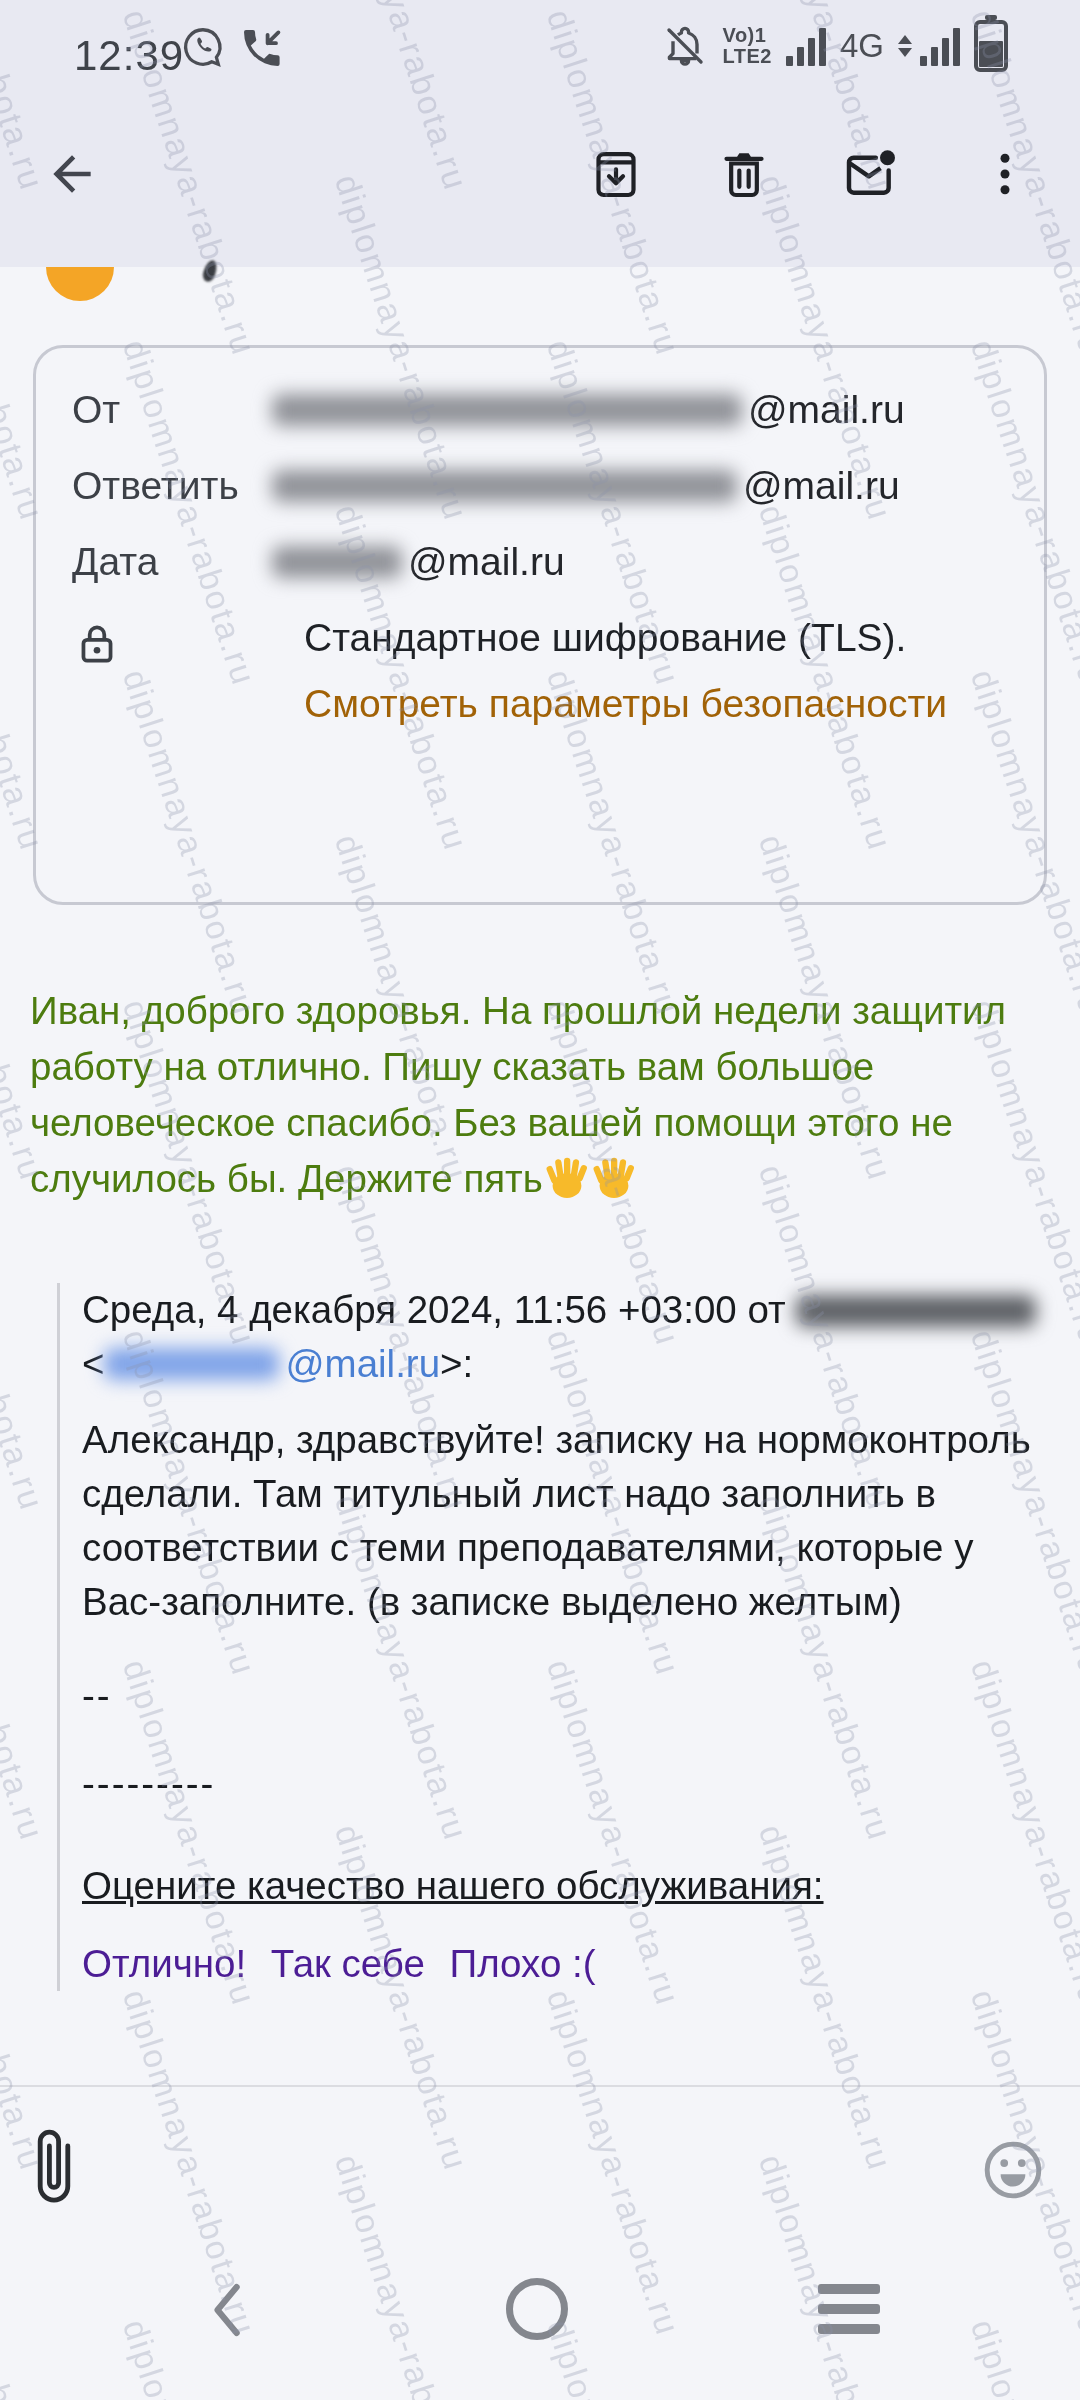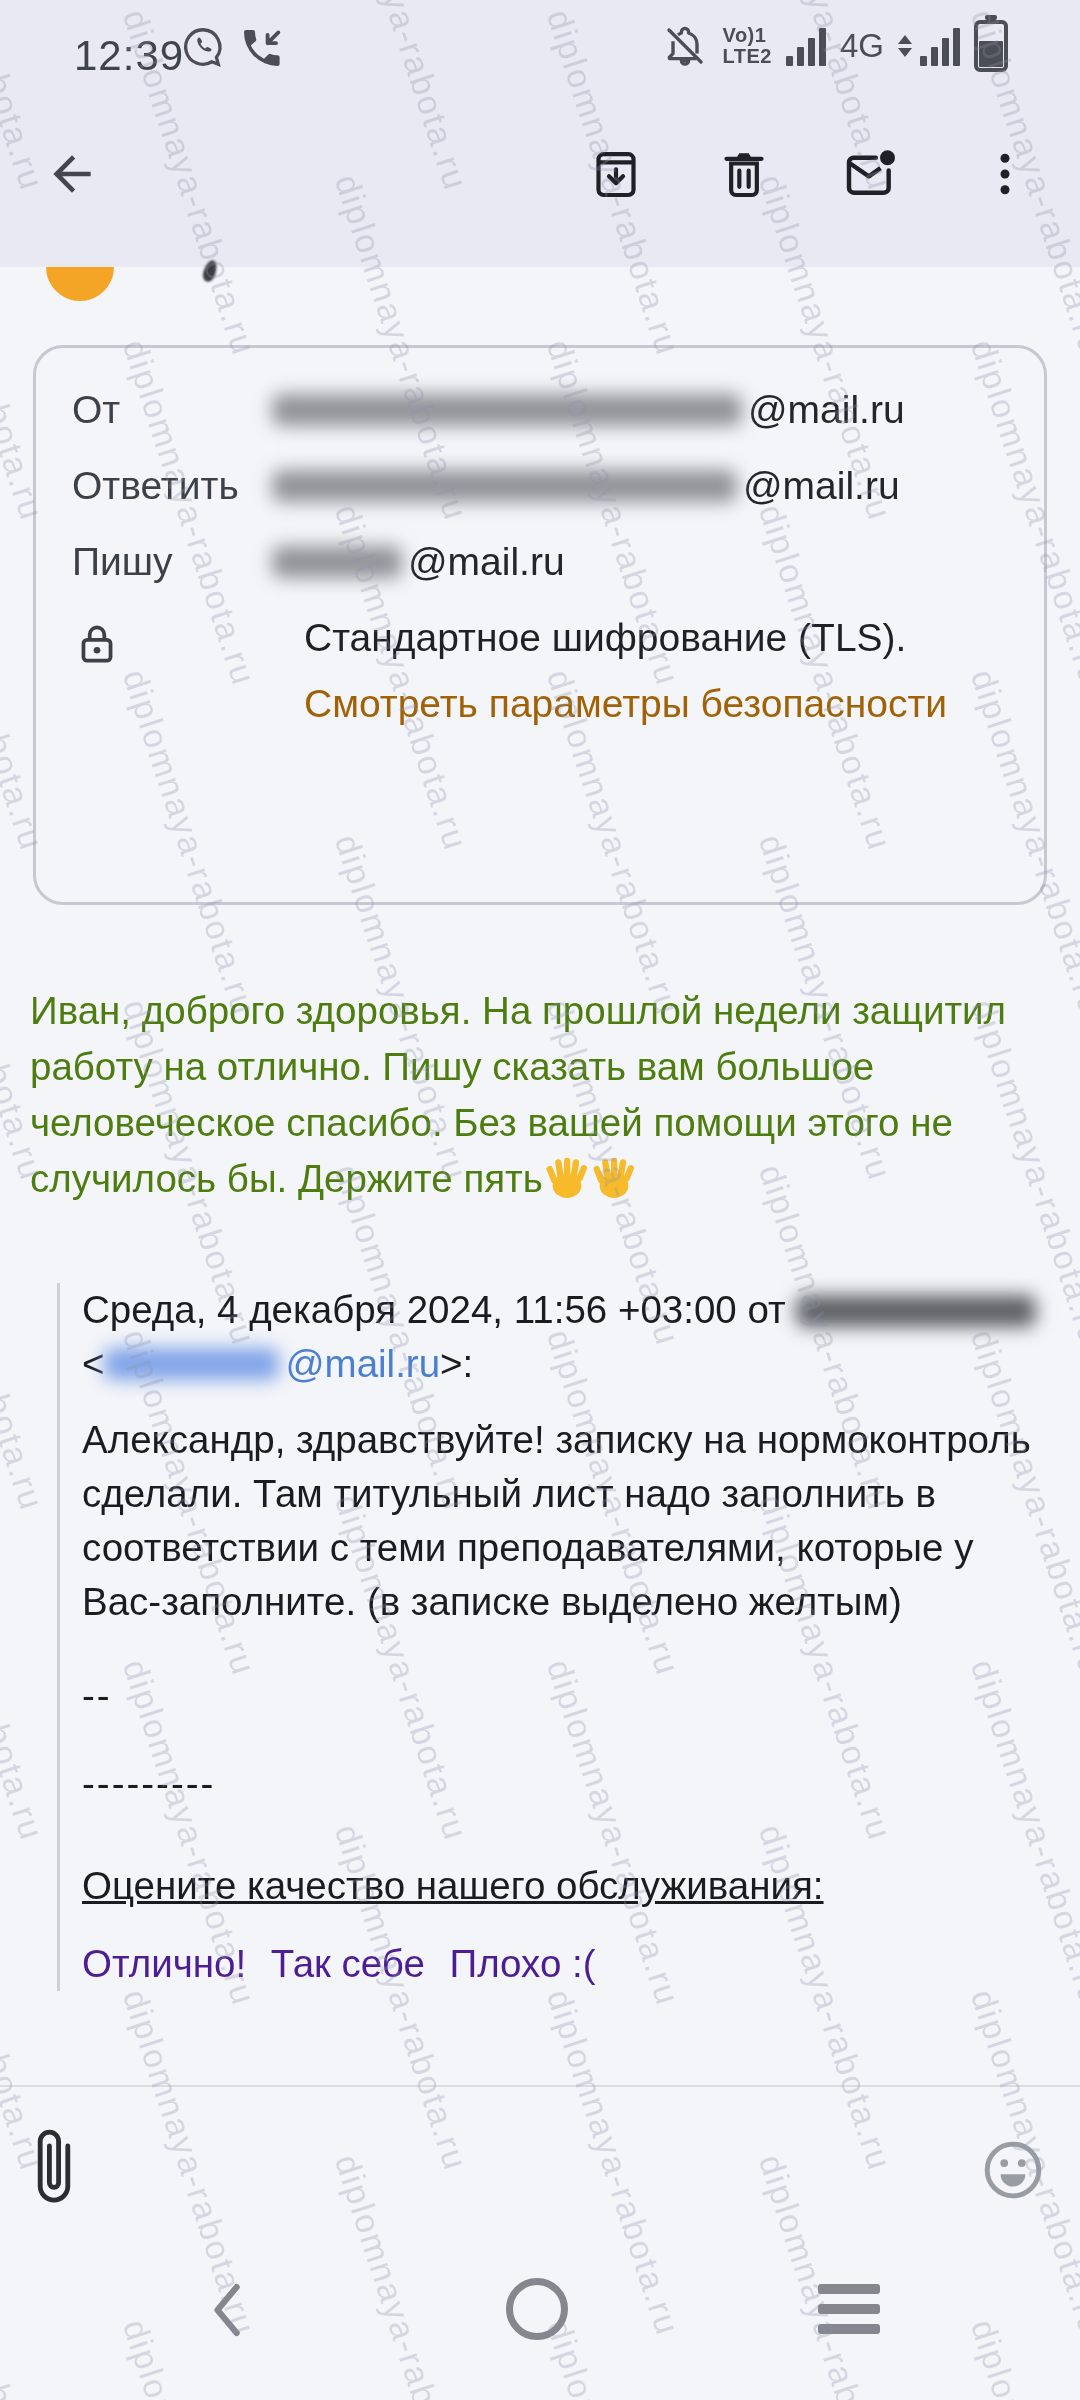--- a/index.html
+++ b/index.html
@@ -167,21 +167,21 @@
         <span class="blob b-from"></span><span>@mail.ru</span>
       </div>
     </div>
     <div class="crow">
       <div class="clabel">Ответить</div>
       <div class="cvalue">
         <span class="blob b-reply"></span><span>@mail.ru</span>
       </div>
     </div>
     <div class="crow">
-      <div class="clabel">Пишу</div>
+      <div class="clabel">Дата</div>
       <div class="cvalue">
         <span class="blob b-to"></span><span>@mail.ru</span>
       </div>
     </div>
     <div class="sec-row">
       <div class="clabel">
         <svg width="50" height="56" viewBox="0 0 24 24">
           <rect x="5.5" y="10" width="13" height="10" rx="1.8" fill="none" stroke="#3c4047" stroke-width="1.8"></rect>
           <path d="M8.5 10V7.5a3.5 3.5 0 0 1 7 0V10" fill="none" stroke="#3c4047" stroke-width="1.8"></path>
           <circle cx="12" cy="15" r="1.6" fill="#3c4047"></circle>

